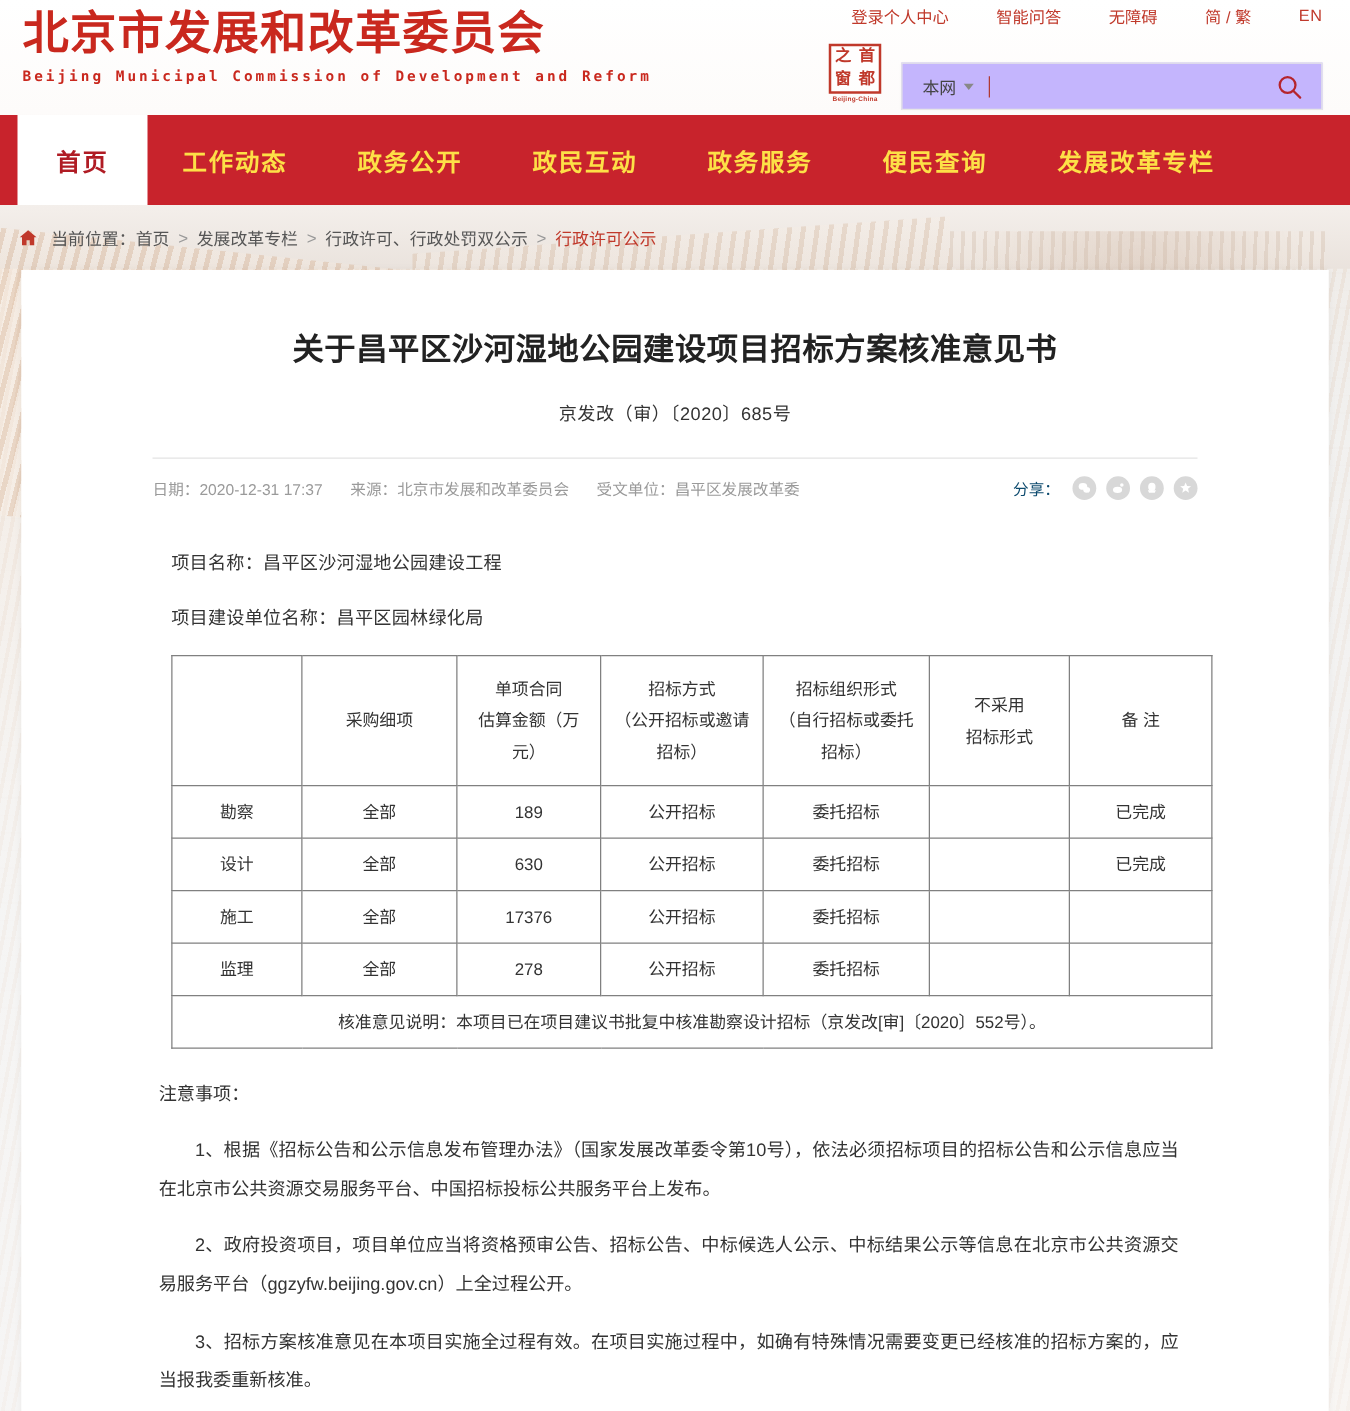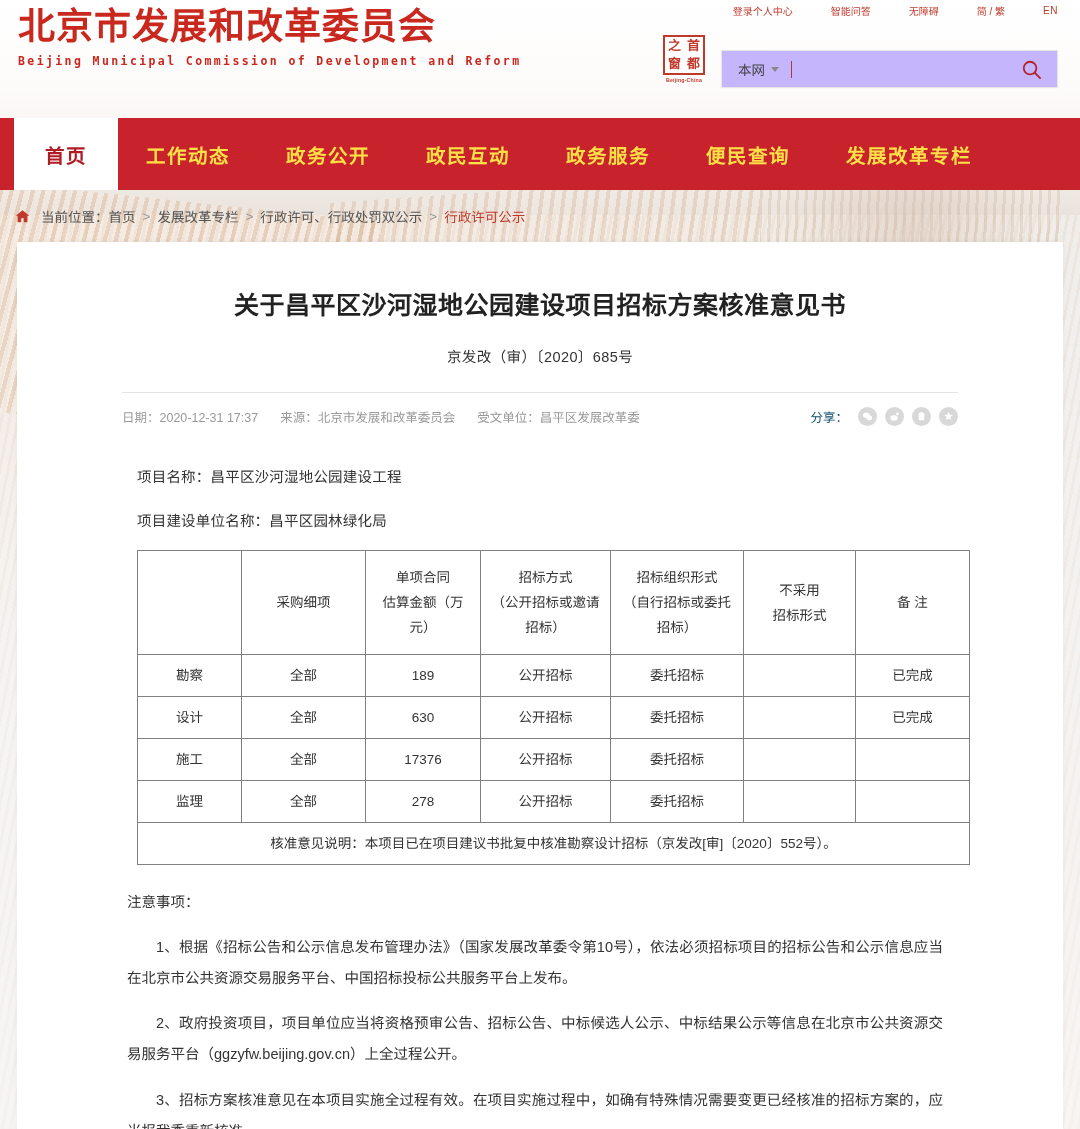--- a/index.html
+++ b/index.html
@@ -58,39 +58,39 @@
     position: absolute; left: 760px; top: 185px; width: 300px; height: 260px;
     background:
       radial-gradient(ellipse at 50% 18%, rgba(190,155,130,0.40) 0%, rgba(190,155,130,0) 62%),
       repeating-linear-gradient(92deg,
         rgba(180,140,105,0.30) 0px, rgba(180,140,105,0.30) 3px,
         rgba(248,236,224,0.30) 3px, rgba(248,236,224,0.30) 9px);
     opacity: .6; z-index: 1;
   }
 
   
-  .header { position: relative; z-index: 5; height: 118px; }
+  .header { position: relative; z-index: 5; height: 92px; }
   .logo-block { position: absolute; left: 18px; top: 4px; }
   .logo-cn {
     font-size: 37px; font-weight: bold; color: #c9281e;
     letter-spacing: 1px; line-height: 46px; white-space: nowrap;
     font-family: "DejaVu Sans", "Liberation Sans", sans-serif;
   }
   .logo-en {
     font-size: 11.5px; color: #c9281e; letter-spacing: 2.4px;
     margin-top: 4px; font-weight: bold; white-space: nowrap;
     font-family: "DejaVu Sans Mono", "Liberation Mono", monospace;
   }
 
   .toplinks {
     position: absolute; right: 22px; top: 3px;
     display: flex; align-items: center; gap: 38px;
   }
   .toplink {
-    font-size: 10px; color: #c0392b; white-space: nowrap;
+    font-size: 13px; color: #c0392b; white-space: nowrap;
     text-decoration: none; cursor: pointer;
   }
   .toplink.en { letter-spacing: .5px; }
 
   .searchrow {
     position: absolute; right: 22px; top: 33px;
     display: flex; align-items: center; gap: 14px;
   }
   .seal {
     width: 46px; height: 52px; position: relative;

